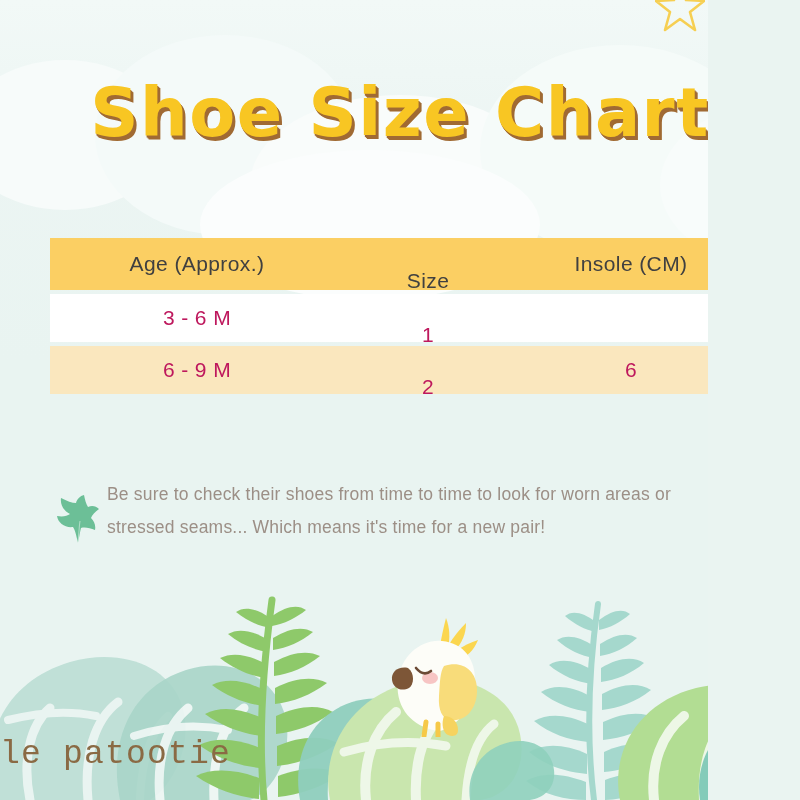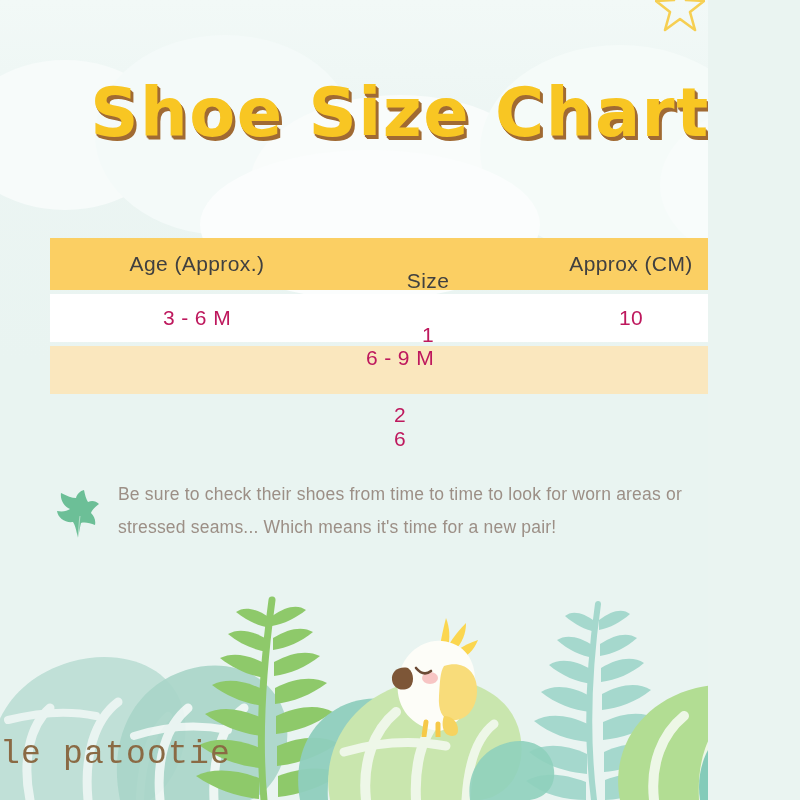--- a/index.html
+++ b/index.html
@@ -78,21 +78,21 @@
   .row {
     display: flex;
     align-items: center;
     height: 48px;
   }
   .row.head {
     background: #fbcf63;
     height: 52px;
   }
   .row.body-a { background: #ffffff; }
-  .row.body-b { background: #fae7be; flex-direction: column; }
+  .row.body-b { background: #fae7be; }
   .row + .row { margin-top: 4px; }
 
   .cell {
     text-align: center;
     color: #be185d;
     font-family: "Liberation Sans", sans-serif;
     font-size: 21px;
     letter-spacing: .4px;
   }
   .row.head .cell {
@@ -103,22 +103,21 @@
   .col-size   { width: 24%; margin-top: 33px; }
   .col-insole { width: 34%; }
 
   
   .note {
     position: absolute;
     left: 55px;
     top: 478px;
     width: 680px;
     display: flex;
-    align-items: center;
-    gap: 11px;
+    align-items: flex-end;
   }
   .note-leaf {
     flex: 0 0 auto;
     width: 46px;
     height: 50px;
     margin-right: 6px;
     margin-top: 6px;
   }
   .note-text {
     font-family: "Liberation Sans", sans-serif;
@@ -179,27 +178,26 @@
 
   <div class="title-wrap">
     <span class="title">Shoe Size Chart</span>
   </div>
 
   <div class="table">
 
     <div class="row head">
       <div class="cell col-age">Age (Approx.)</div>
       <div class="cell col-size">Size</div>
-      <div class="cell col-insole">Approx (CM)</div>
+      <div class="cell col-insole">Insole (CM)</div>
     </div>
 
     <div class="row body-a">
       <div class="cell col-age">3 - 6 M</div>
       <div class="cell col-size">1</div>
-      <div class="cell col-insole">10</div>
     </div>
 
     <div class="row body-b">
       <div class="cell col-age">6 - 9 M</div>
       <div class="cell col-size">2</div>
       <div class="cell col-insole">6</div>
     </div>
 
 
   </div>

